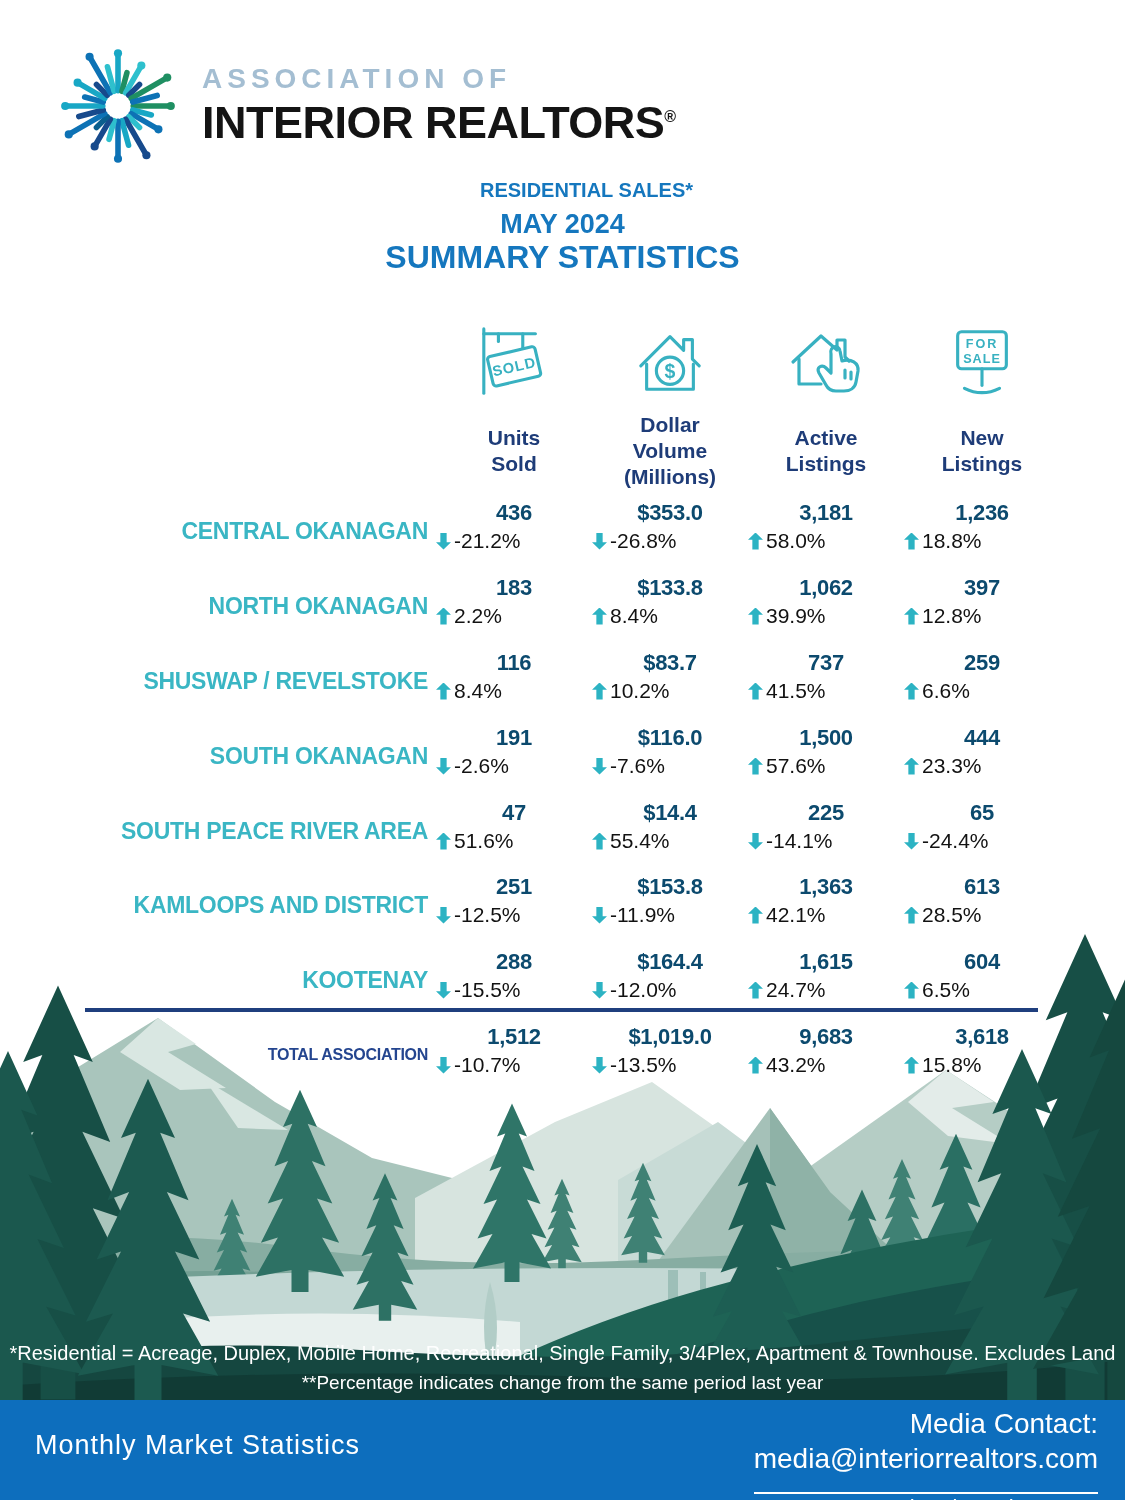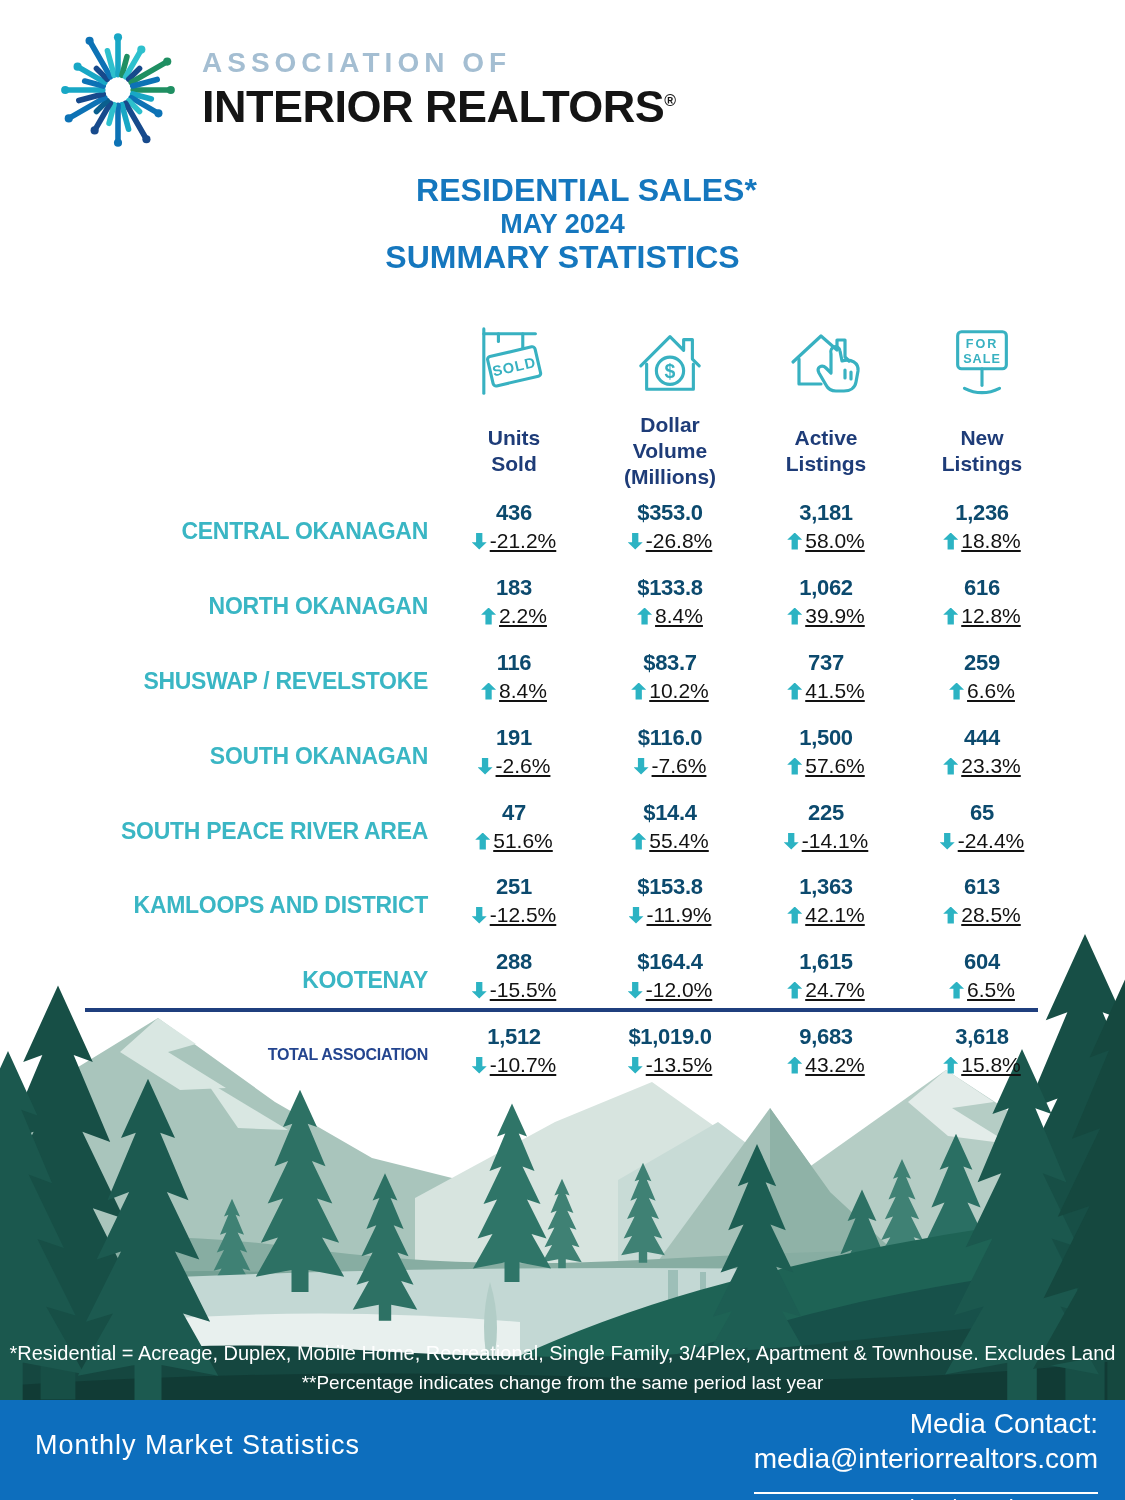--- a/index.html
+++ b/index.html
@@ -1,29 +1,29 @@
 <!DOCTYPE html>
 <html><head>
 <meta charset="utf-8">
 <style>
   html,body{margin:0;padding:0;background:#e8e8e8;}
   .page{position:relative;width:1125px;height:1500px;background:#ffffff;overflow:hidden;
         font-family:"Liberation Sans",sans-serif;margin:0 auto;}
 
   
-  .logo{position:absolute;left:52px;top:24px;display:flex;align-items:center;}
+  .logo{position:absolute;left:52px;top:40px;display:flex;align-items:center;}
   .logo-burst{width:132px;height:132px;flex:0 0 auto;}
   .logo-text{margin-left:18px;}
   .logo-line1{font-size:28px;font-weight:600;letter-spacing:5px;color:#a4bed2;}
   .logo-line2{font-size:45px;font-weight:700;letter-spacing:-0.5px;color:#141414;margin-top:2px;}
   .logo-line2 sup{font-size:16px;font-weight:700;}
 
   
   .title{position:absolute;left:0;top:172px;width:100%;text-align:center;color:#1577be;font-weight:700;}
-  .title-l1{font-size:32px;line-height:36px;padding-left:48px;}
+  .title-l1{font-size:20px;line-height:36px;padding-left:48px;}
   .title-l2{font-size:27px;line-height:33px;}
   .title-l3{font-size:32px;line-height:33px;}
 
   
   .thead{position:absolute;left:436px;top:320px;width:624px;display:flex;}
   .thcell{width:156px;text-align:center;}
   .thicon{height:80px;display:flex;align-items:flex-end;justify-content:center;}
   .thicon svg{display:block;}
   .thlabel{margin-top:8px;min-height:86px;display:flex;align-items:center;justify-content:center;
            font-size:21px;line-height:1.25;font-weight:700;color:#1e3c78;white-space:pre-line;}
@@ -31,21 +31,21 @@
   .icon-text{fill:#38b1c1;font-weight:700;font-family:"Liberation Sans",sans-serif;}
 
   
   .trow{position:absolute;left:0;width:1125px;height:62px;display:flex;z-index:3;}
   .rlabel{width:436px;padding-right:8px;box-sizing:border-box;text-align:right;
           font-size:23px;font-weight:700;letter-spacing:-0.3px;color:#3ab6c4;
           display:flex;align-items:center;justify-content:flex-end;}
   .trow.total .rlabel{color:#24458f;font-size:16px;}
   .cell{width:156px;text-align:center;}
   .val{font-size:22px;line-height:26px;font-weight:700;letter-spacing:-0.3px;color:#0c4a6e;}
-  .chg{font-size:21px;line-height:30px;color:#121212;display:flex;align-items:center;justify-content:center;text-decoration:underline;}
+  .chg{font-size:21px;line-height:30px;color:#121212;display:flex;align-items:center;justify-content:flex-start;}
   .arrow{display:inline-block;width:15px;height:17px;background:#2cb3c3;margin-right:3px;flex:0 0 auto;}
   .arrow-up{clip-path:polygon(50% 0,100% 42%,71% 42%,71% 100%,29% 100%,29% 42%,0 42%);}
   .arrow-down{clip-path:polygon(50% 100%,100% 58%,71% 58%,71% 0,29% 0,29% 58%,0 58%);}
 
   .divider{position:absolute;left:85px;top:1008px;width:953px;height:4px;background:#1f3f7e;z-index:3;}
 
   
   .landscape{position:absolute;left:0;top:930px;width:1125px;height:470px;z-index:1;}
   .footnotes{position:absolute;left:0;width:100%;text-align:center;color:#ffffff;z-index:4;}
   .fn1{top:1342px;font-size:20px;}
@@ -291,21 +291,21 @@
         </div>
       </div>
     <div class="cell">
         <div class="val">1,062</div>
         <div class="chg" data-dir="up">
           <span class="arrow arrow-up"></span>
           <span>39.9%</span>
         </div>
       </div>
     <div class="cell">
-        <div class="val">616</div>
+        <div class="val">397</div>
         <div class="chg" data-dir="up">
           <span class="arrow arrow-up"></span>
           <span>12.8%</span>
         </div>
       </div>
   </div>
 
   <div class="trow" style="top:650px">
     <div class="rlabel">SHUSWAP / REVELSTOKE</div>
     <div class="cell">

